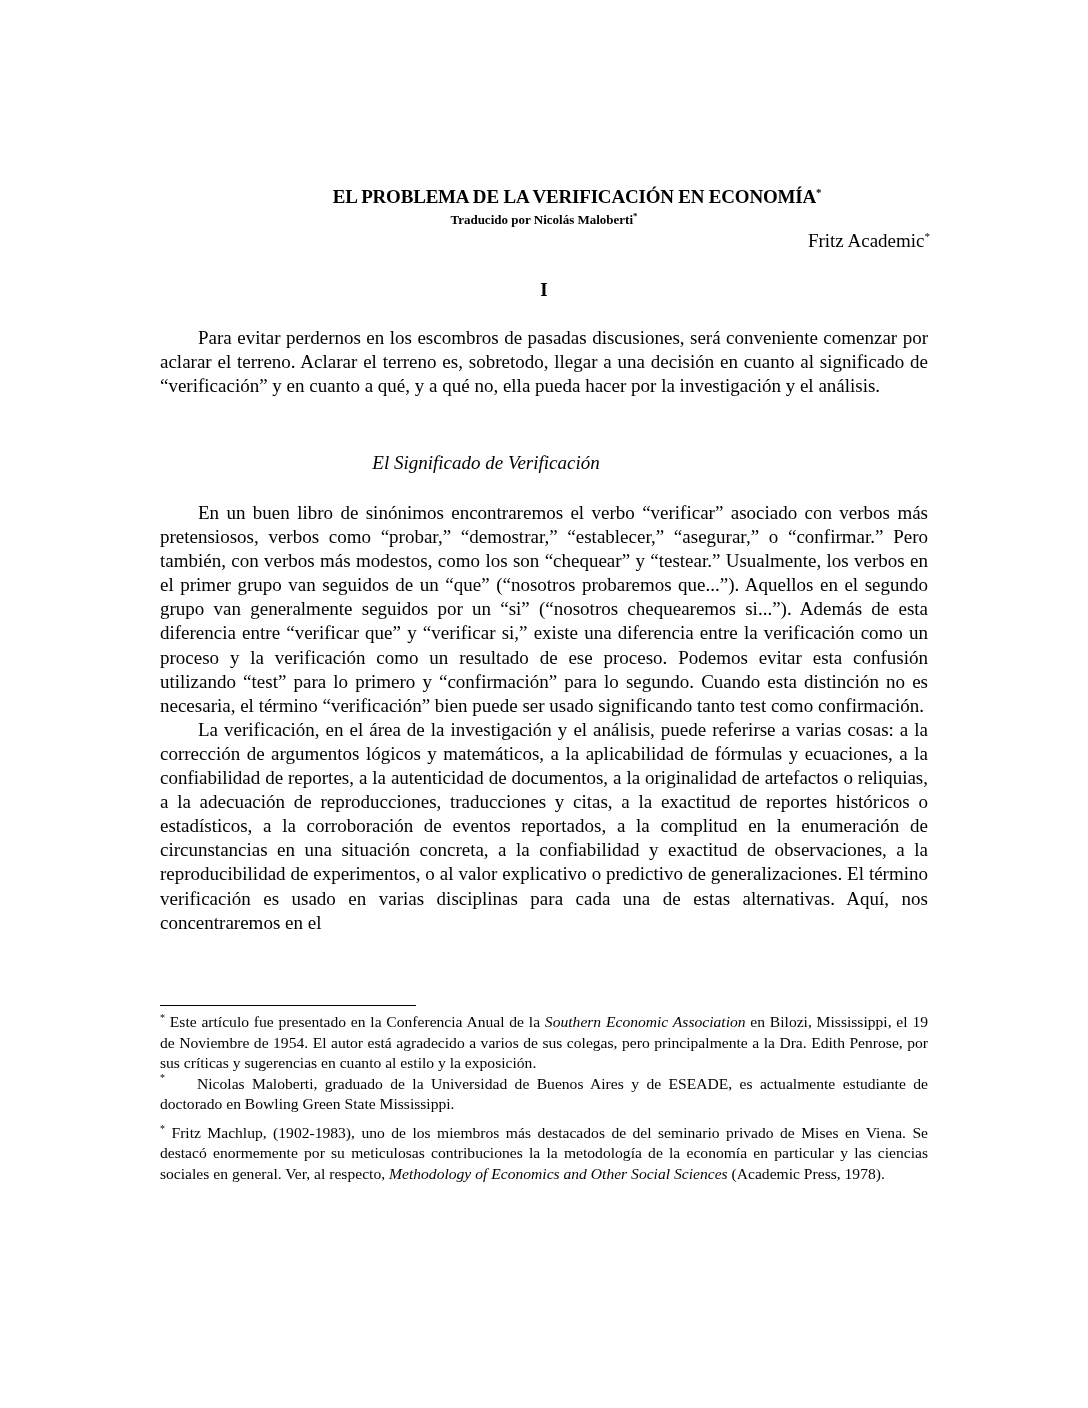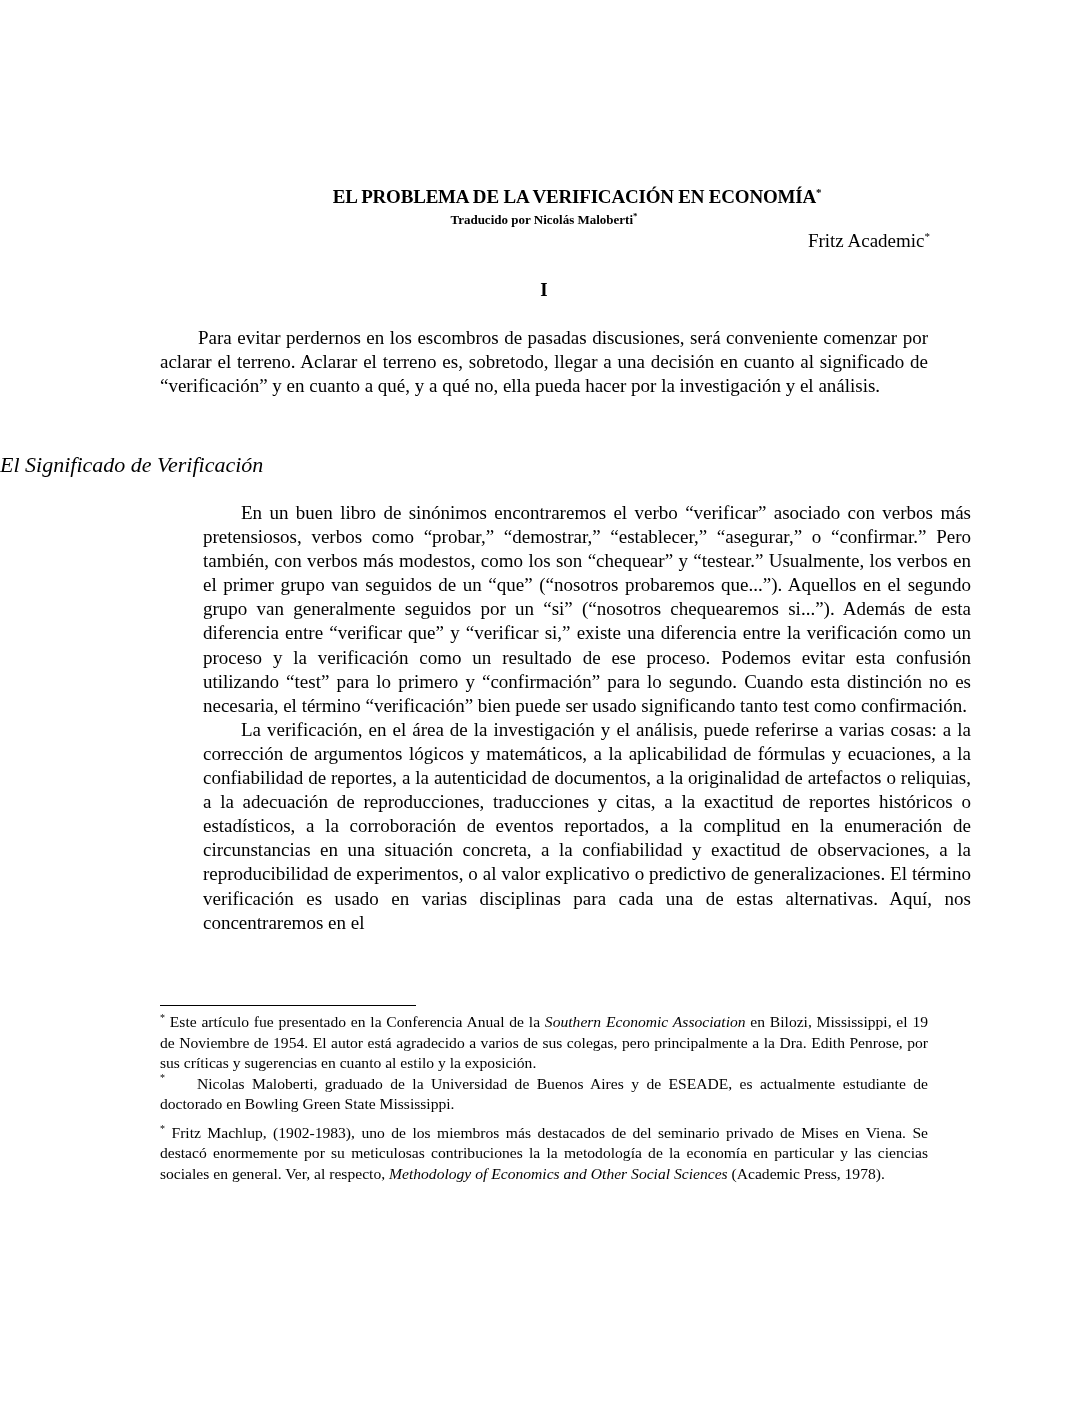--- a/index.html
+++ b/index.html
@@ -71,24 +71,25 @@
     .para {
       margin: 0;
       text-indent: 38px;
     }
     #p1 { top: 326px; }
     .subheading {
       position: absolute;
       top: 452px;
       left: 0;
       width: 972px;
+      text-align: center;
       font-style: italic;
-      font-size: 22px;
+      font-size: 19px;
     }
-    #p2 { top: 501px; margin-left: 43px; }
+    #p2 { top: 501px; }
     .footnote-rule {
       position: absolute;
       top: 1005px;
       left: 160px;
       width: 256px;
       height: 0;
       border-top: 1px solid #000;
     }
     .footnotes {
       position: absolute;

